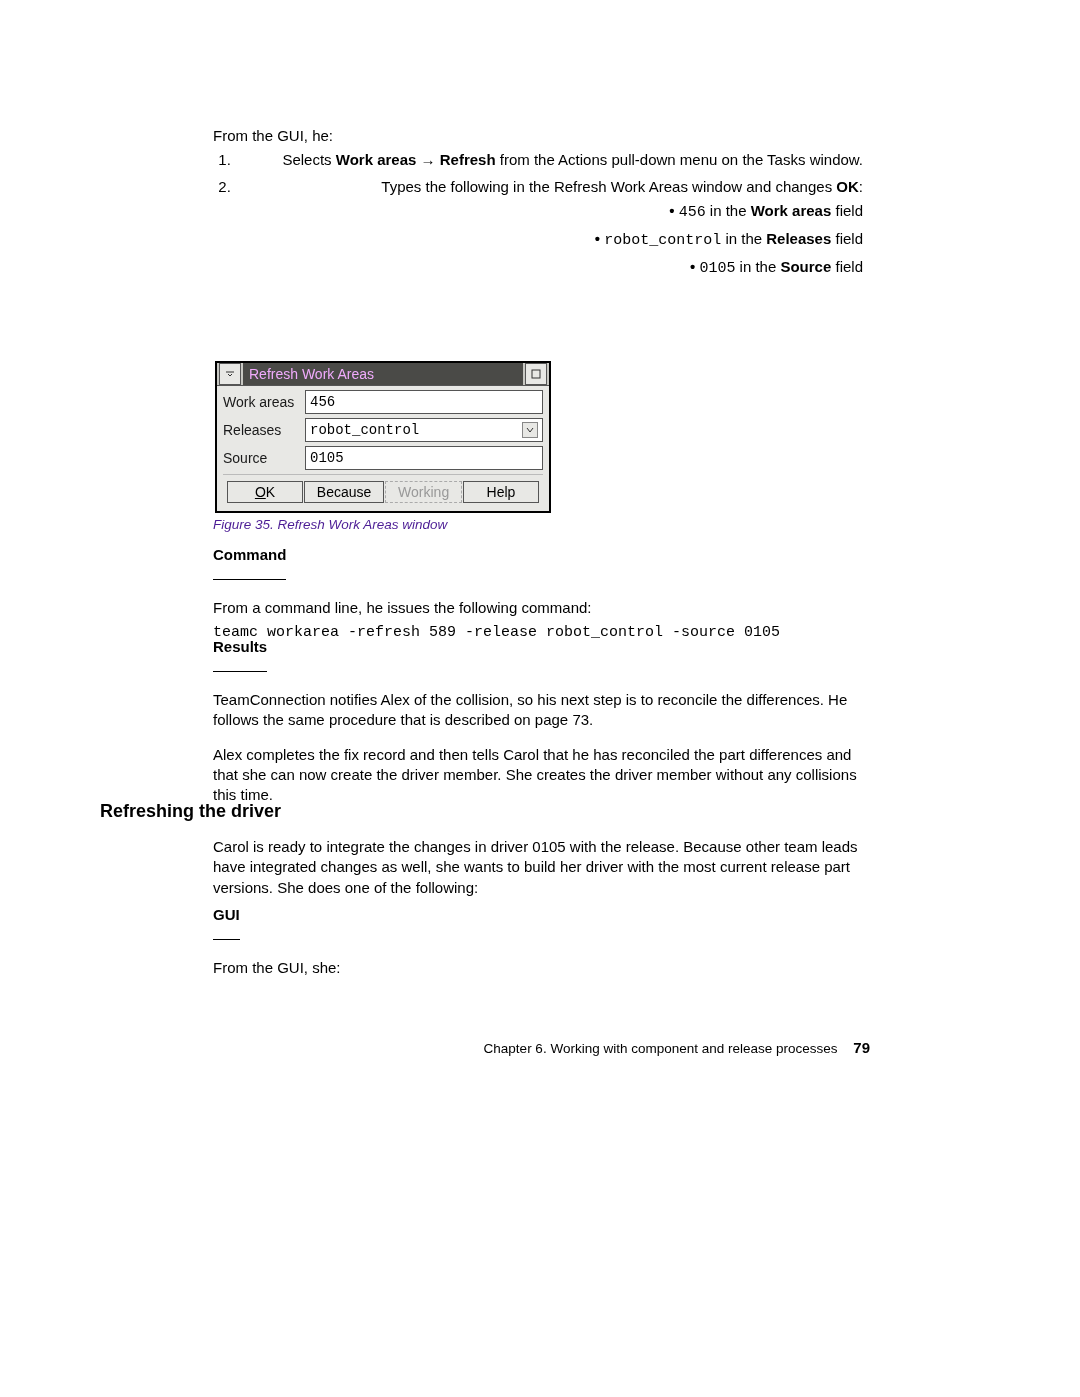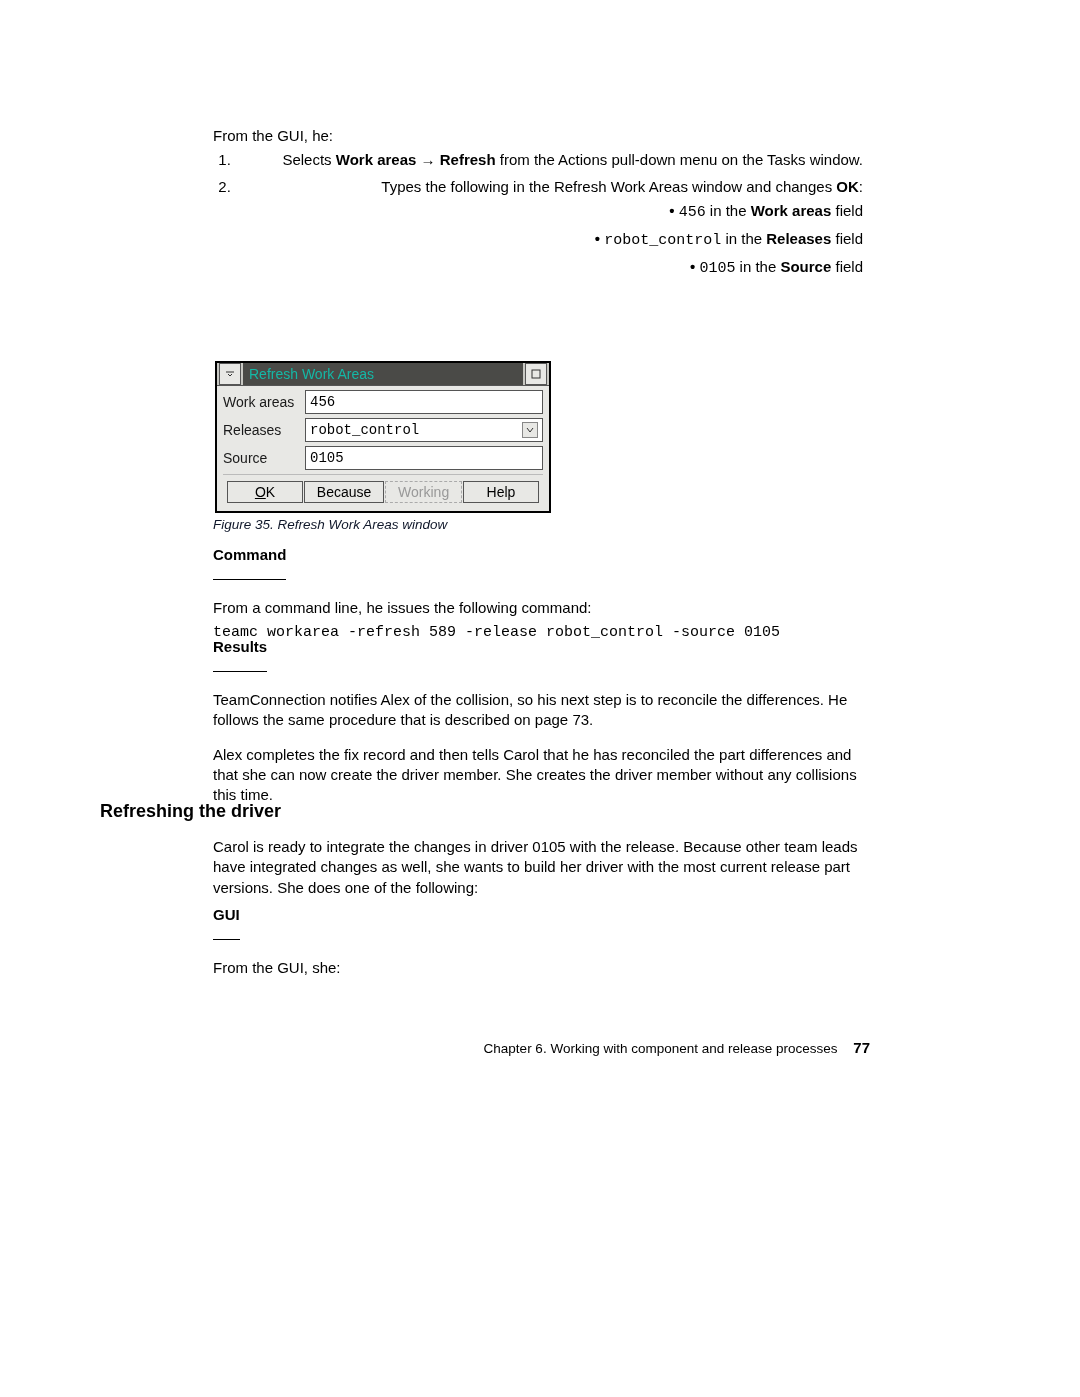--- a/index.html
+++ b/index.html
@@ -86,21 +86,21 @@
     border: 1px solid #555;
     margin: 0 2px;
     display: flex;
     align-items: center;
     justify-content: center;
     background: #e8e8e5;
   }
   .dlg-sysmenu svg { display: block; }
   .dlg-title-text {
     flex: 1;
-    color: #14b8a6;
+    color: #f0abfc;
     background: #4a4a47;
     height: 100%;
     display: flex;
     align-items: center;
     padding-left: 6px;
     font-size: 14px;
   }
   .dlg-maxbtn {
     width: 20px;
     height: 20px;
@@ -166,21 +166,21 @@
     border: 1px dashed #aaa;
   }
   .dlg-btn .underline { text-decoration: underline; }
 
   .caption {
     position: absolute;
     left: 213px;
     top: 491px;
     font-style: italic;
     font-size: 13.5px;
-    color: #0f172a;
+    color: #4c1d95;
   }
 
   .section-ul {
     font-weight: bold;
     border-bottom: 1px solid #000;
     display: inline-block;
     padding-bottom: 16px;
     margin-bottom: 10px;
   }
 
@@ -328,16 +328,16 @@
     <p class="para">Carol is ready to integrate the changes in driver 0105 with the release. Because other team leads have integrated changes as well, she wants to build her driver with the most current release part versions. She does one of the following:</p>
   </div>
 
   <div class="block-gui2">
     <div class="section-ul">GUI</div>
     <p class="para" style="margin-top:8px;">From the GUI, she:</p>
   </div>
 
   <div class="footer">
     <span>Chapter 6. Working with component and release processes</span>
-    <span class="pagenum">77</span>
+    <span class="pagenum">79</span>
   </div>
 
 </div>
 
 </body></html>

